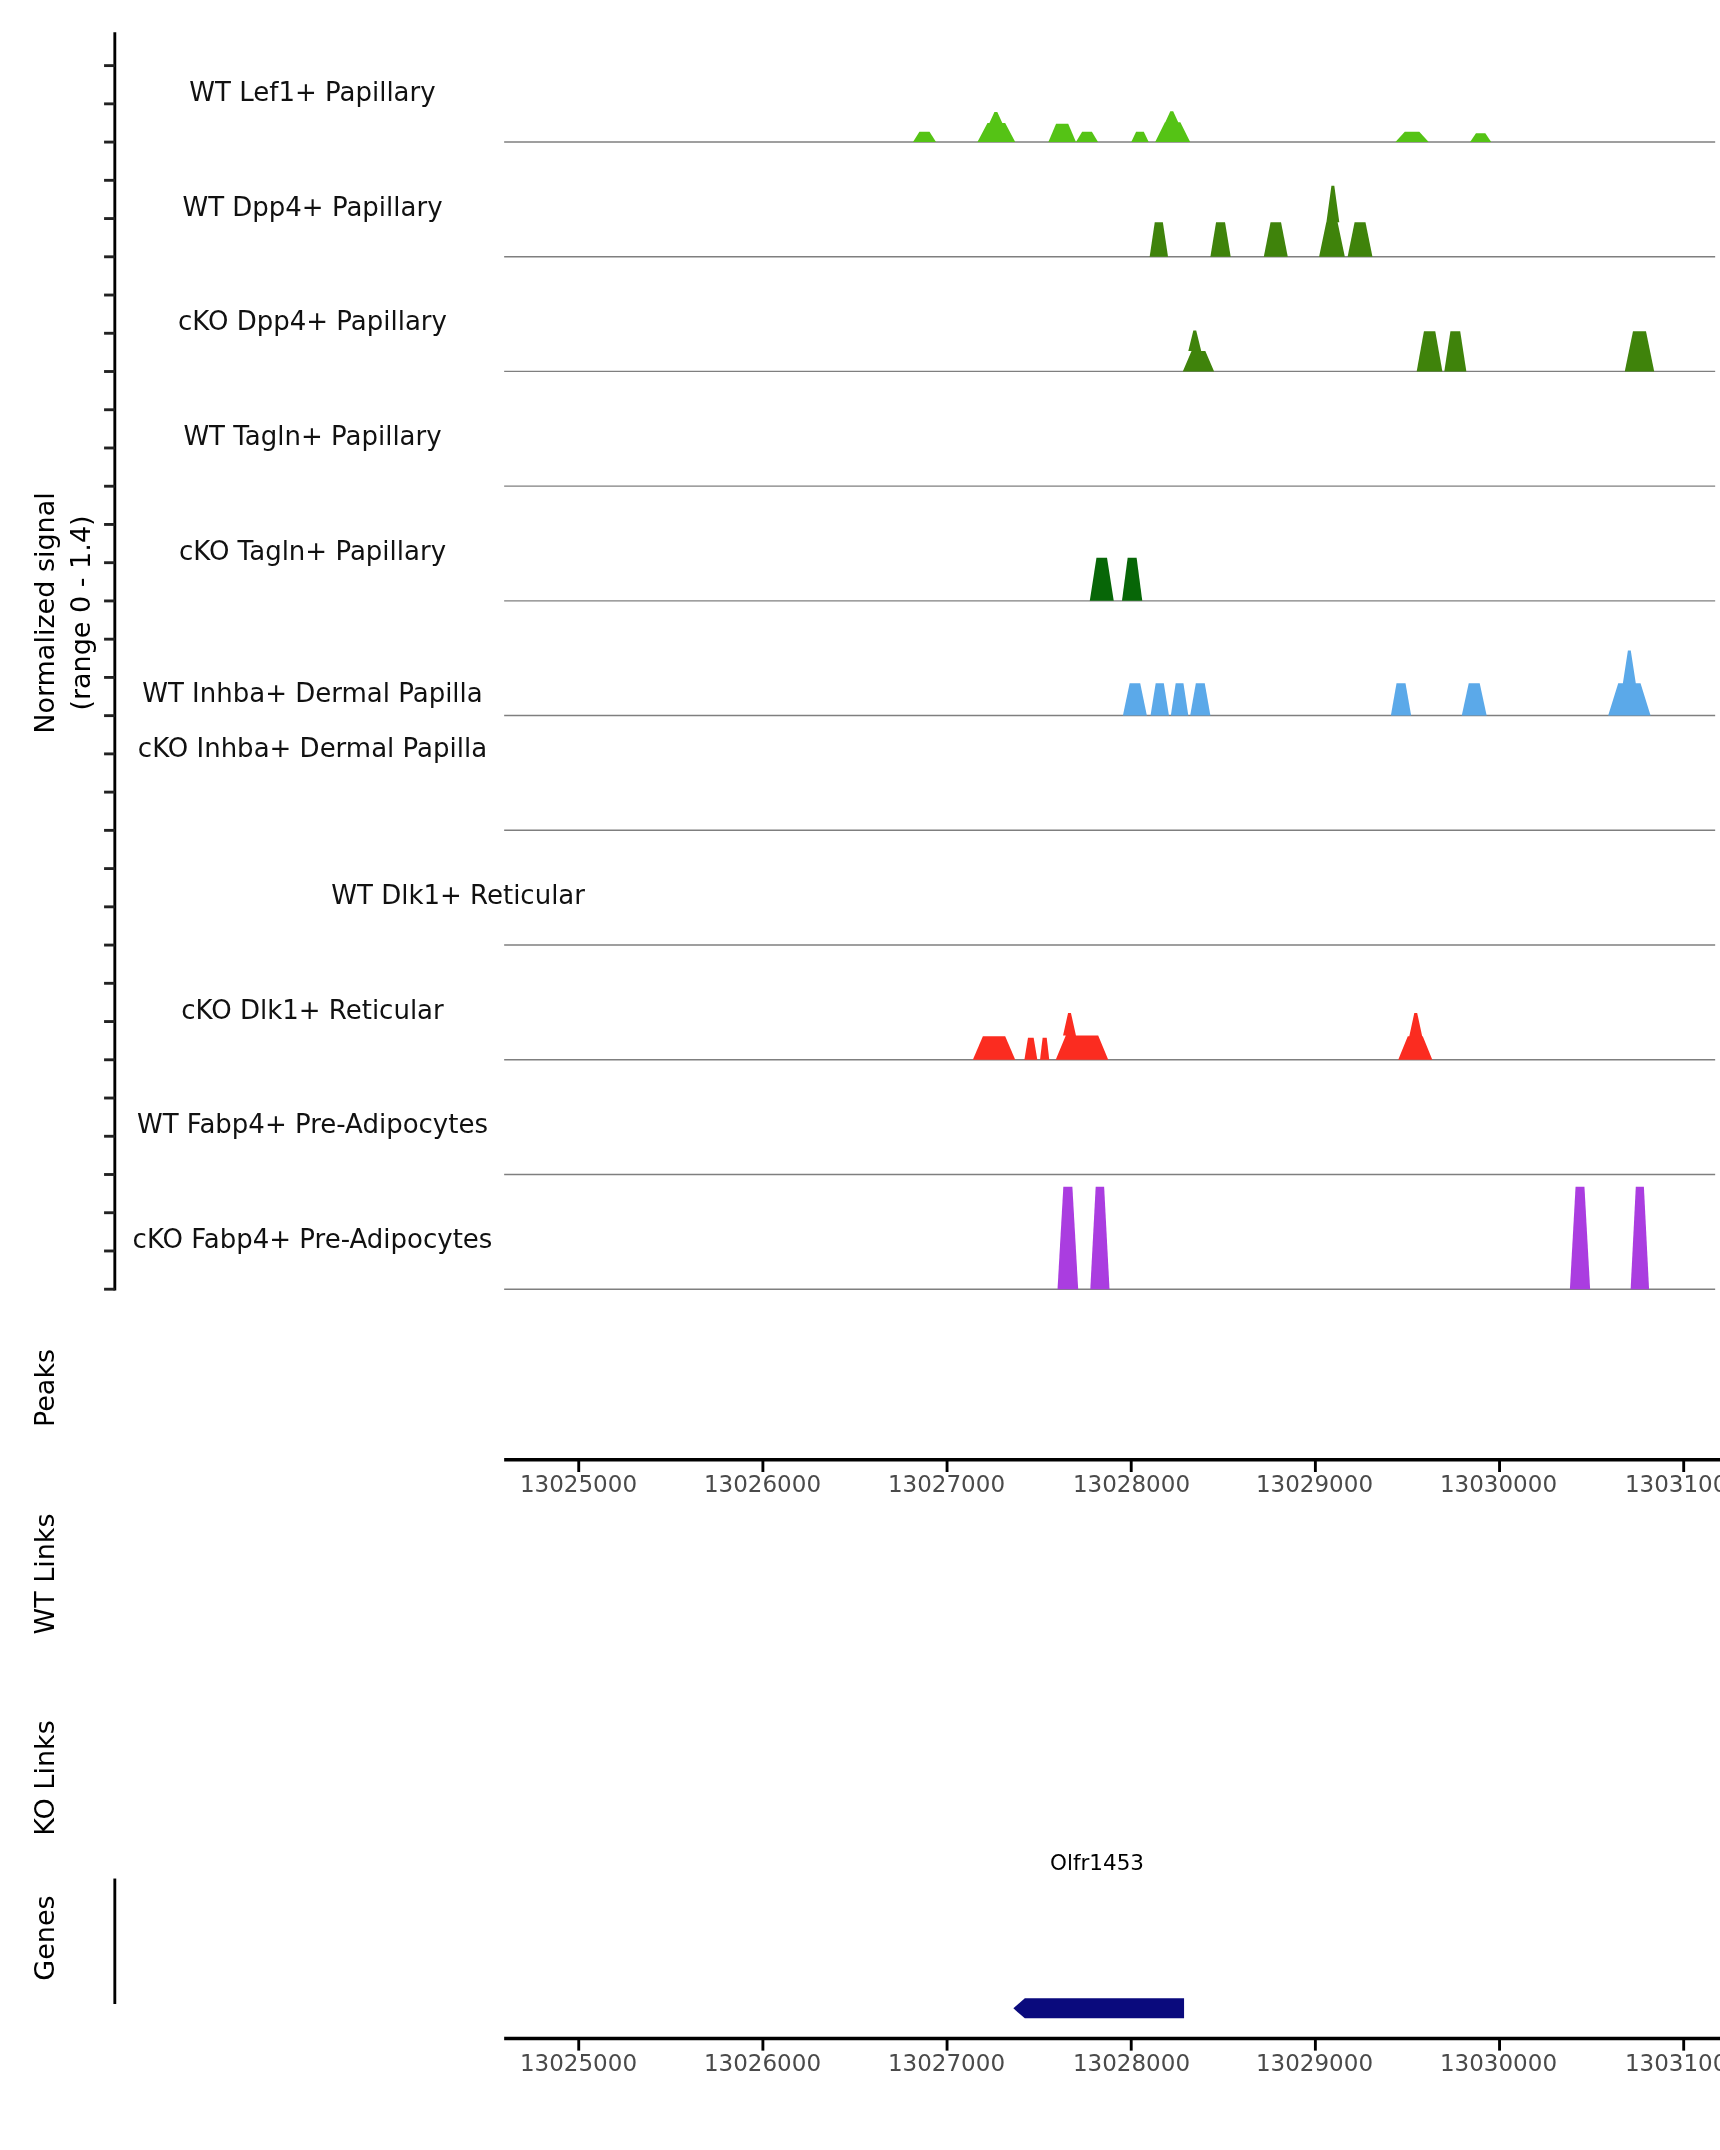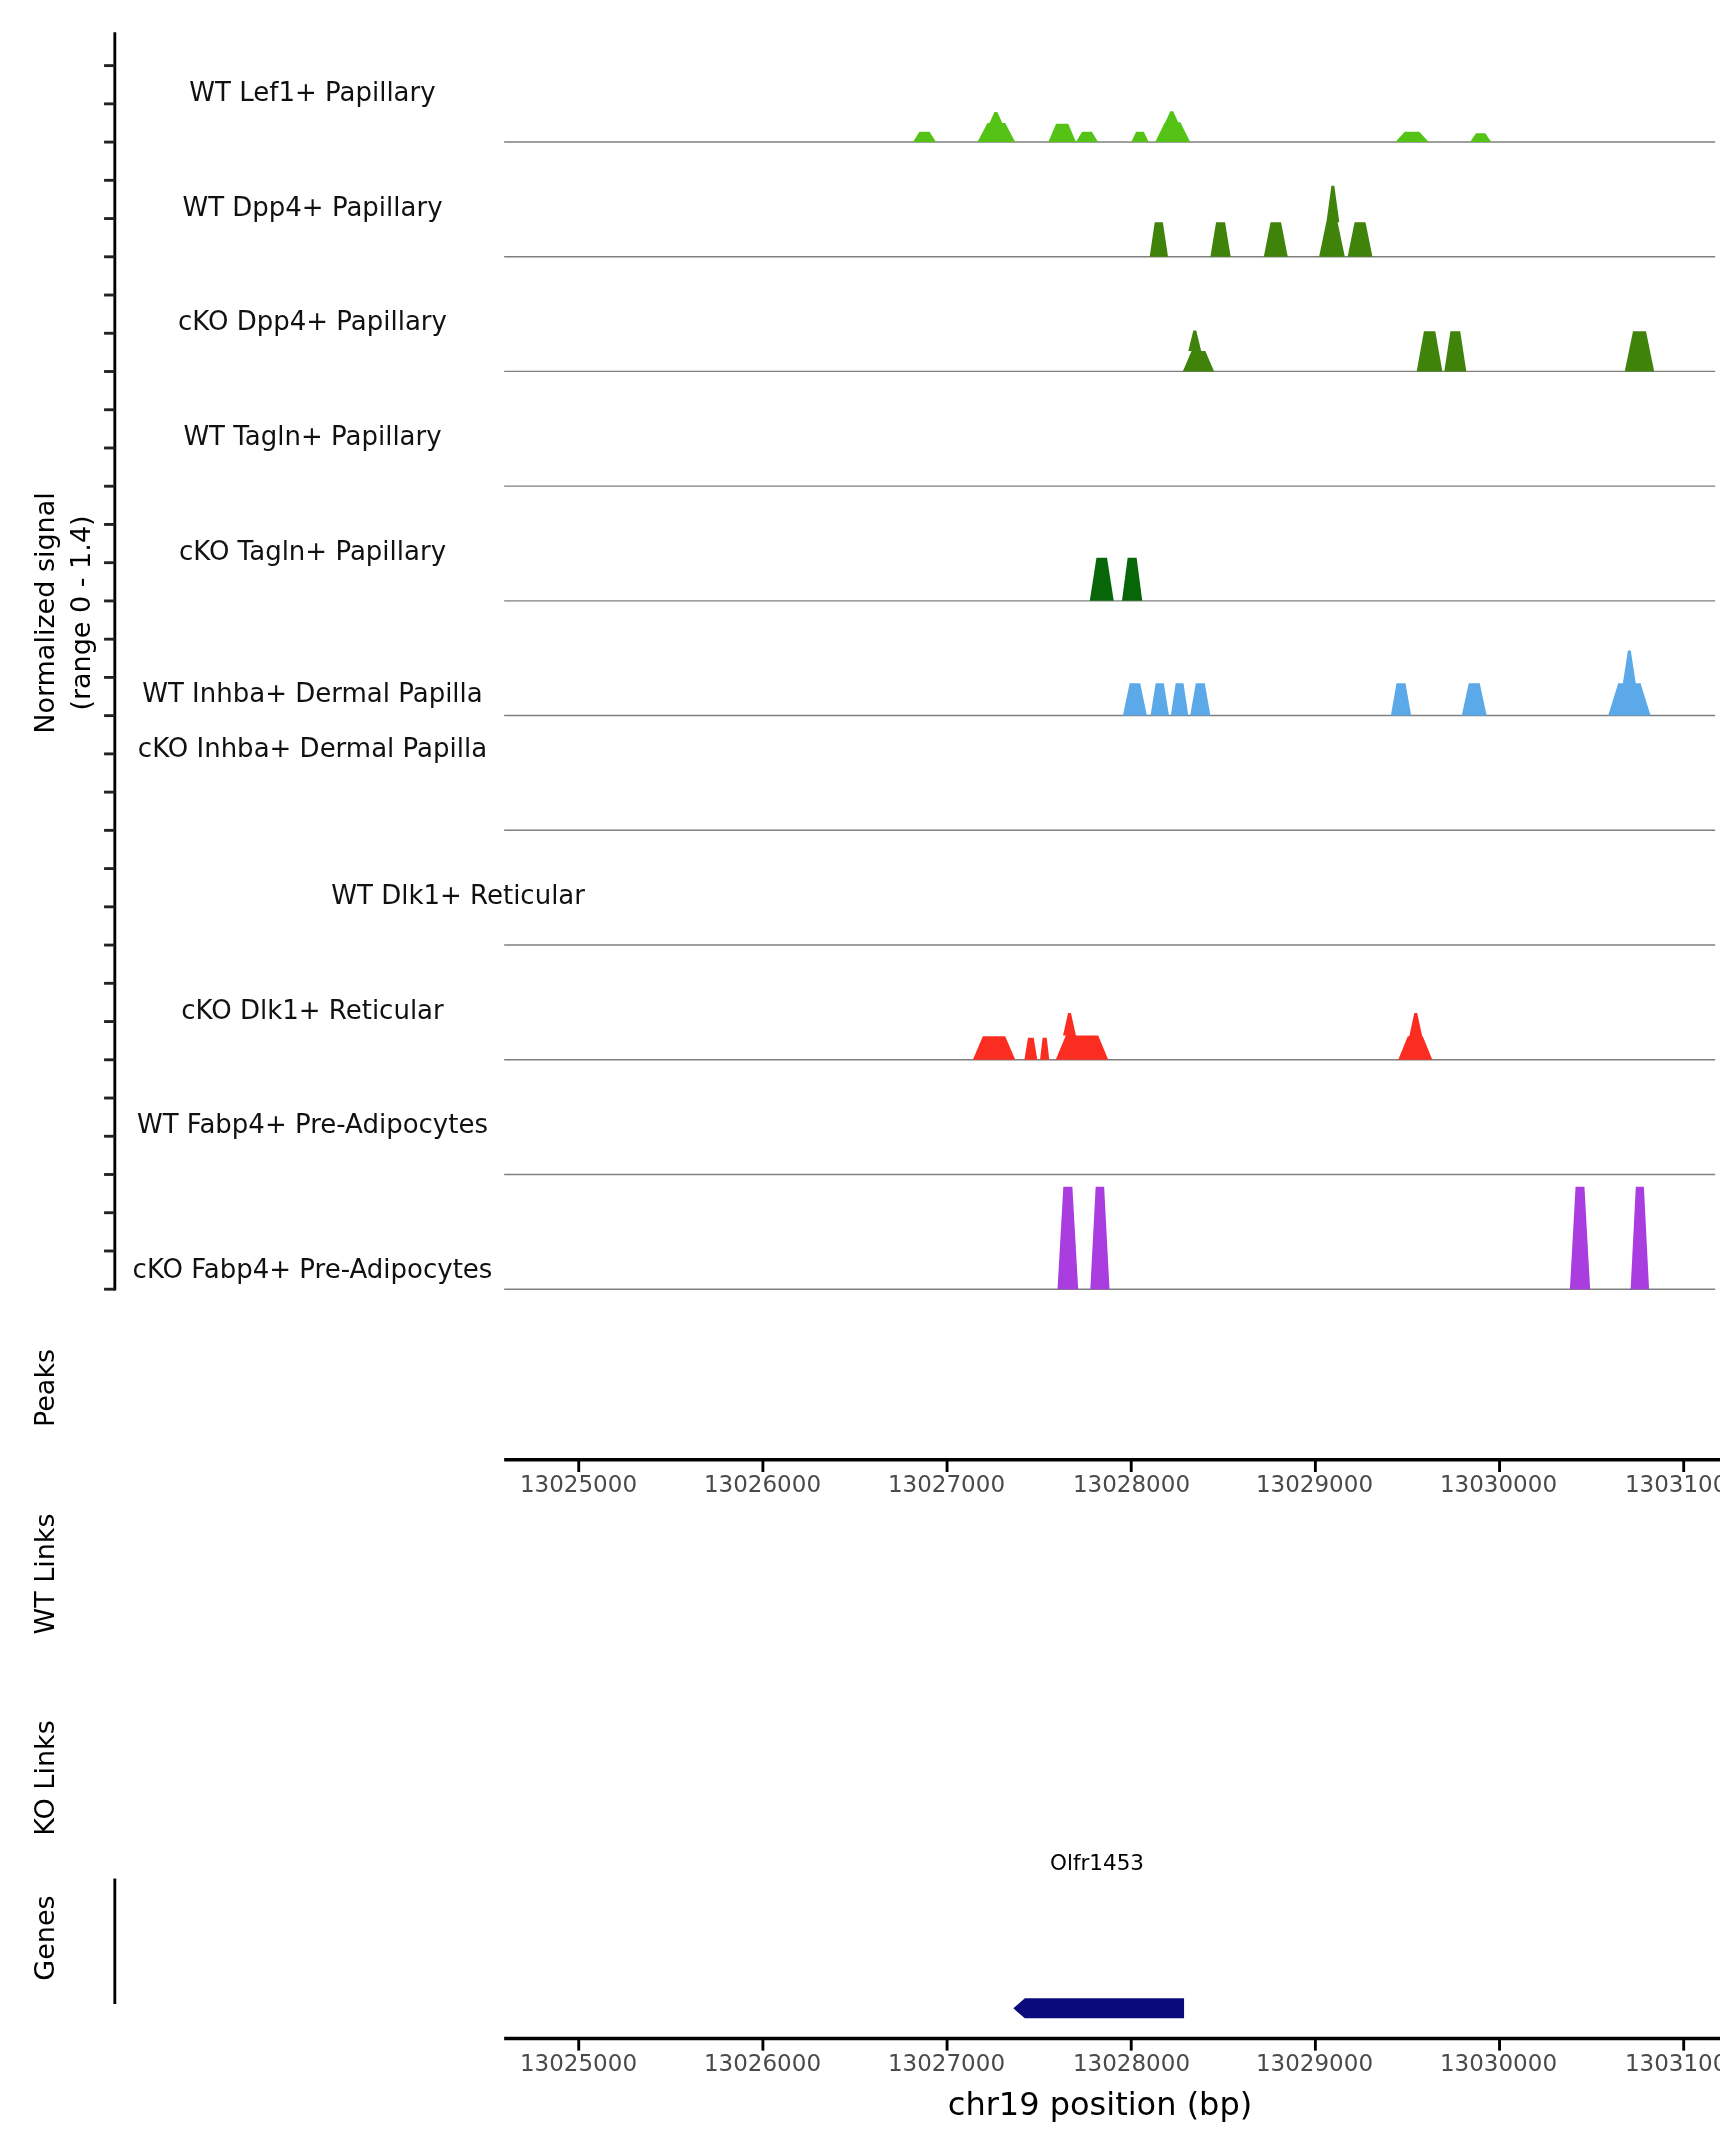--- a/index.html
+++ b/index.html
@@ -141,34 +141,33 @@
     <div>(range 0 - 1.4)</div>
   </div>
 
   <div class="rot-label" style="left:44px;top:1388px;">Peaks</div>
   <div class="rot-label" style="left:44px;top:1574px;">WT Links</div>
   <div class="rot-label" style="left:44px;top:1778px;">KO Links</div>
   <div class="rot-label" style="left:44px;top:1938px;">Genes</div>
 
   <div class="gene-label" style="left:918px;top:1850px;">Olfr1453</div>
 
-  <div class="xlabel" style="left:670px;top:2085px;">chr19 position (bp)</div>
 
   <div id="labels-root">
       <div class="track-label" style="left:40px;top:76px;">WT Lef1+ Papillary</div>
       <div class="track-label" style="left:40px;top:191px;">WT Dpp4+ Papillary</div>
       <div class="track-label" style="left:40px;top:305px;">cKO Dpp4+ Papillary</div>
       <div class="track-label" style="left:40px;top:420px;">WT Tagln+ Papillary</div>
       <div class="track-label" style="left:40px;top:535px;">cKO Tagln+ Papillary</div>
       <div class="track-label" style="left:40px;top:650px;margin-top:27px;">WT Inhba+ Dermal Papilla</div>
       <div class="track-label" style="left:40px;top:732px;">cKO Inhba+ Dermal Papilla</div>
       <div class="track-label" style="left:40px;top:879px;text-align:right;">WT Dlk1+ Reticular</div>
       <div class="track-label" style="left:40px;top:994px;">cKO Dlk1+ Reticular</div>
       <div class="track-label" style="left:40px;top:1108px;">WT Fabp4+ Pre-Adipocytes</div>
-      <div class="track-label" style="left:40px;top:1223px;margin-top:30px;">cKO Fabp4+ Pre-Adipocytes</div>
+      <div class="track-label" style="left:40px;top:1223px;">cKO Fabp4+ Pre-Adipocytes</div>
       <div class="tick-label" style="left:464px;top:1471px;">13025000</div>
       <div class="tick-label" style="left:464px;top:2050px;">13025000</div>
       <div class="tick-label" style="left:648px;top:1471px;">13026000</div>
       <div class="tick-label" style="left:648px;top:2050px;">13026000</div>
       <div class="tick-label" style="left:832px;top:1471px;">13027000</div>
       <div class="tick-label" style="left:832px;top:2050px;">13027000</div>
       <div class="tick-label" style="left:1017px;top:1471px;">13028000</div>
       <div class="tick-label" style="left:1017px;top:2050px;">13028000</div>
       <div class="tick-label" style="left:1200px;top:1471px;">13029000</div>
       <div class="tick-label" style="left:1200px;top:2050px;">13029000</div>

